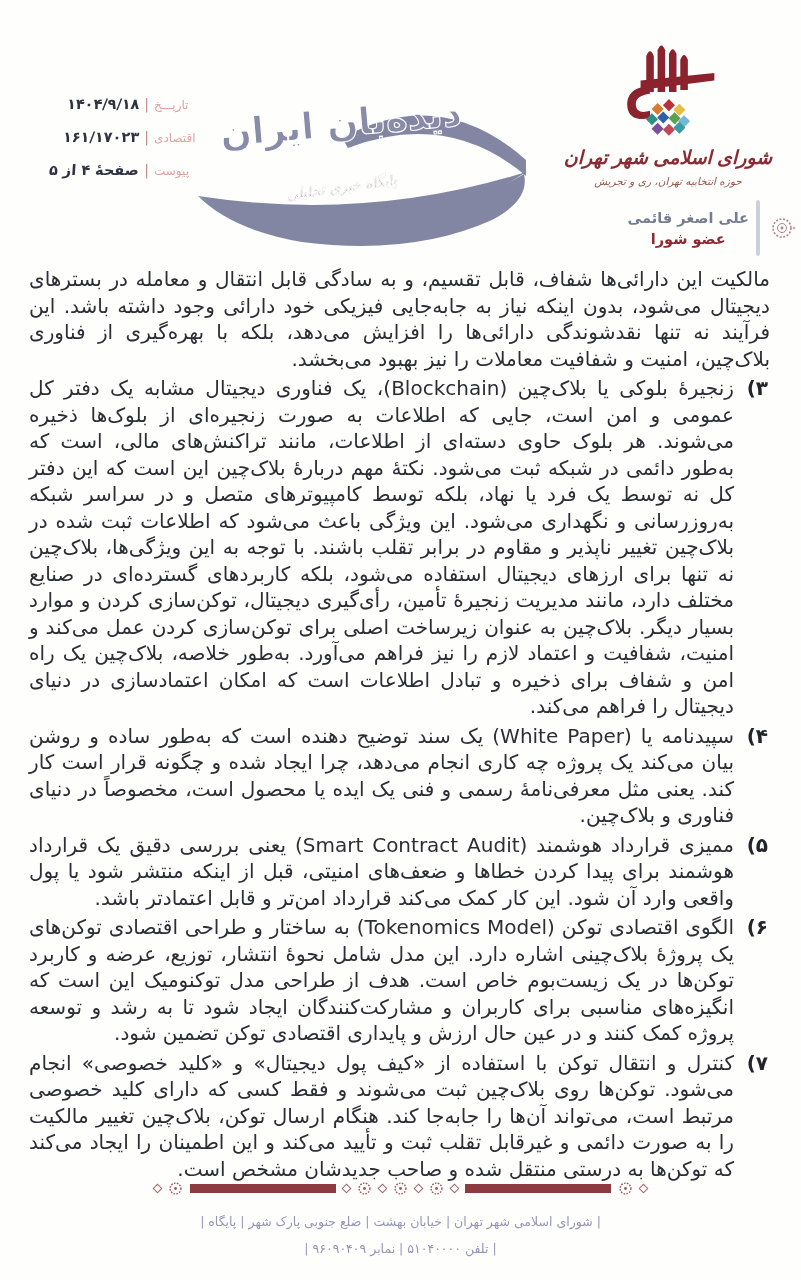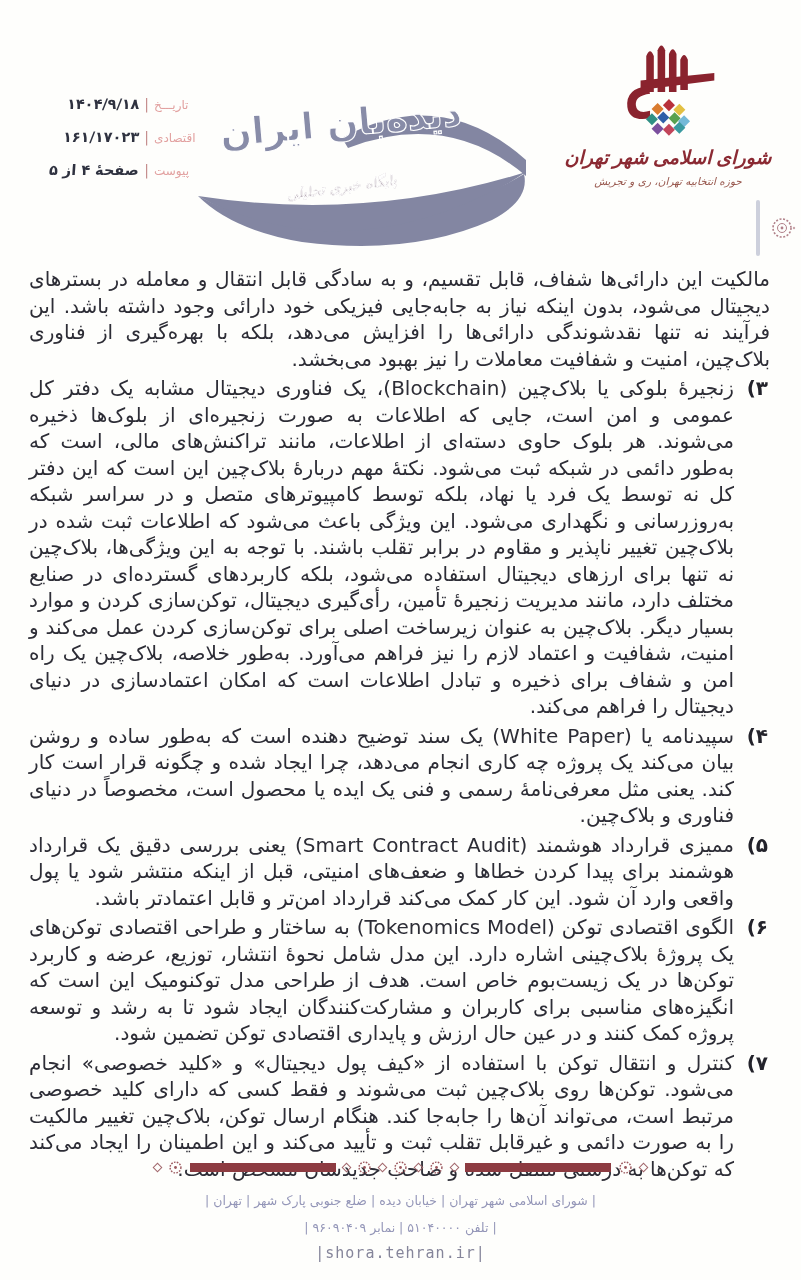--- a/index.html
+++ b/index.html
@@ -17,21 +17,21 @@
   .hlabel{color:#e2a1a0;font-size:12px;min-width:52px;text-align:left;}
   .hpipe{color:#c58c8c;margin:0 5px;font-size:14px;}
   .hvalue{color:#2f3240;font-weight:700;font-size:14.5px;transform:skewX(-4deg);}
 
   
   .watermark{position:absolute;left:192px;top:80px;width:336px;height:168px;opacity:.95;pointer-events:none;}
 
   
   .org{position:absolute;top:36px;right:2px;width:262px;text-align:center;direction:rtl;}
   .orgmark{display:block;margin:0 auto 2px auto;width:104px;height:108px;}
-  .orgname{color:#8b2a33;font-family:Liberation Serif, serif;font-style:italic;font-weight:700;font-size:19px;letter-spacing:-.5px;}
+  .orgname{color:#8b2a33;font-family:Liberation Sans, sans-serif;font-style:italic;font-weight:700;font-size:19px;letter-spacing:-.5px;}
   .orgdistrict{color:#97564c;font-family:"DejaVu Serif",serif;font-style:italic;font-size:10.5px;margin-top:6px;}
   .signer{margin-top:13px;display:flex;direction:ltr;justify-content:flex-end;align-items:center;gap:7px;padding-left:4px;}
   .signer-text{text-align:center;direction:rtl;}
   .signer-name{color:#767d92;font-weight:700;font-size:14.5px;}
   .signer-role{color:#8b2a33;font-weight:700;font-size:14.5px;letter-spacing:2px;margin-top:5px;}
   .signer-bar{width:4px;height:56px;background:#cdd0dc;border-radius:2px;}
   .seal{width:30px;height:30px;margin-right:2px;}
 
   
   .bodytext{
@@ -102,20 +102,24 @@
         <rect x="57.5" y="81.5" width="9" height="9" fill="#58a14f" transform="rotate(45 62 86)"></rect>
         <rect x="67.5" y="84.5" width="9" height="9" fill="#74b9d8" transform="rotate(45 72 89)"></rect>
         <rect x="39.5" y="92.5" width="9" height="9" fill="#7b4f9e" transform="rotate(45 44 97)"></rect>
         <rect x="51.5" y="93.5" width="9" height="9" fill="#c2455a" transform="rotate(45 56 98)"></rect>
         <rect x="62.5" y="91.5" width="9" height="9" fill="#3a9aa0" transform="rotate(45 67 96)"></rect>
       </g>
     </svg>
     <div class="orgname">شورای اسلامی شهر تهران</div>
     <div class="orgdistrict">حوزه انتخابیه تهران، ری و تجریش</div>
     <div class="signer">
+      <div class="signer-text">
+        <div class="signer-name">علی اصغر قائمی</div>
+        <div class="signer-role">عضو شورا</div>
+      </div>
       <div class="signer-bar"></div>
       <svg class="seal" viewBox="0 0 30 30">
         <circle cx="15" cy="15" r="9" fill="none" stroke="#b08089" stroke-width="1.6" stroke-dasharray="2,1.6"></circle>
         <circle cx="15" cy="15" r="4.5" fill="none" stroke="#b08089" stroke-width="1"></circle>
         <circle cx="15" cy="15" r="1.4" fill="#b08089"></circle>
         <circle cx="27" cy="15" r="1.2" fill="#c9a5ab"></circle>
       </svg>
     </div>
   </div>
 
@@ -168,18 +172,17 @@
           <circle cx="7.5" cy="7.5" r="1.4" fill="#9a555b"></circle>
         </svg>
       <span class="dia"></span>
       <span class="bar"></span>
       <svg viewBox="0 0 15 15">
           <circle cx="7.5" cy="7.5" r="5.4" fill="none" stroke="#9a555b" stroke-width="1.4" stroke-dasharray="1.6,1.3"></circle>
           <circle cx="7.5" cy="7.5" r="1.4" fill="#9a555b"></circle>
         </svg>
       <span class="dia"></span>
     </div>
-    <div class="faddr">| شورای اسلامی شهر تهران | خیابان دیده | ضلع جنوبی پارک شهر | تهران |</div>
+    <div class="faddr">| شورای اسلامی شهر تهران | خیابان بهشت | ضلع جنوبی پارک شهر | پایگاه |</div>
     <div class="faddr">| تلفن ۵۱۰۴۰۰۰۰ | نمابر ۹۶۰۹۰۴۰۹ |</div>
-    <div class="fsite">|shora.tehran.ir|</div>
   </div>
 
 </div>
 
 </body></html>

